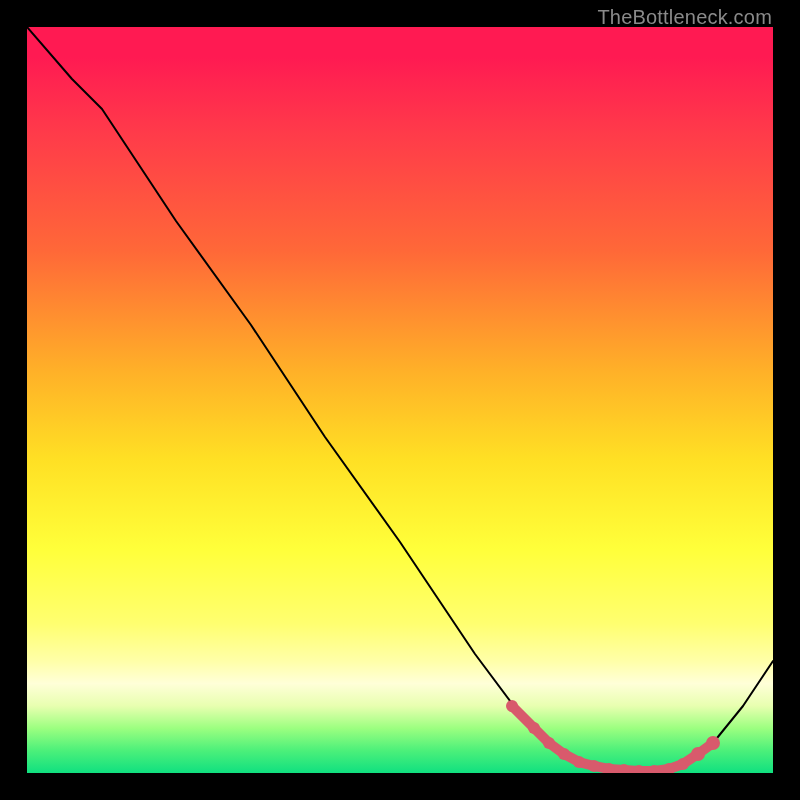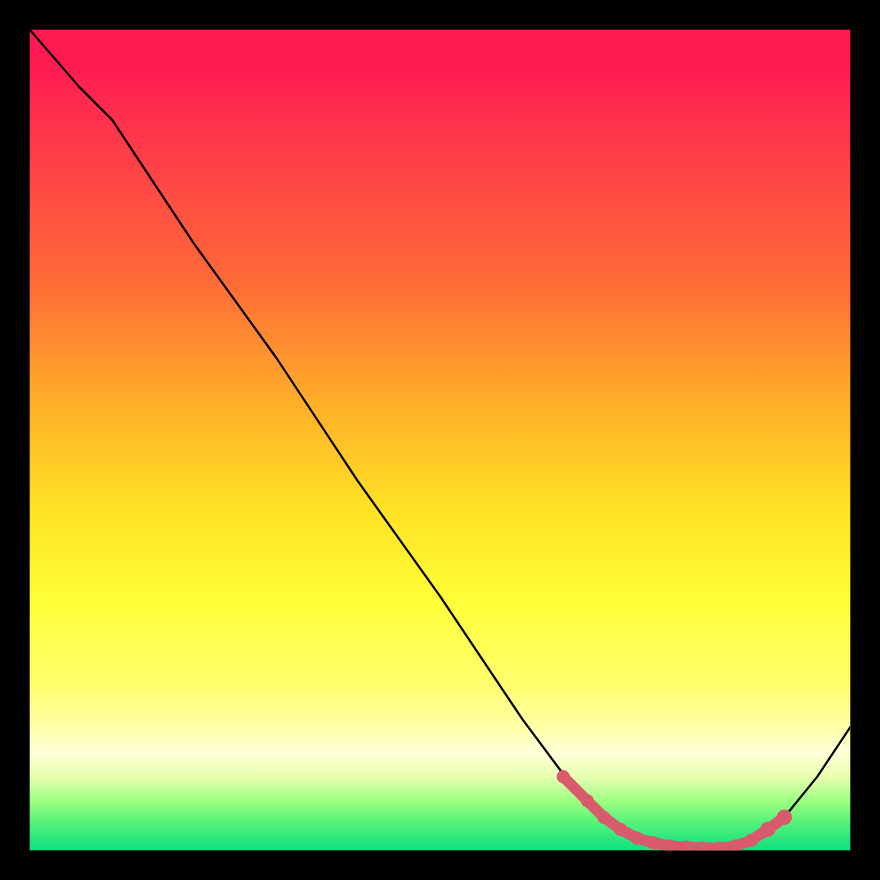--- a/index.html
+++ b/index.html
@@ -125,13 +125,14 @@
       <circle class="marker" cx="597" cy="743" r="6"></circle>
       <circle class="marker" cx="612" cy="744" r="6"></circle>
       <circle class="marker" cx="627" cy="744" r="6"></circle>
       <circle class="marker" cx="642" cy="742" r="6"></circle>
       <circle class="marker" cx="656" cy="737" r="6"></circle>
       <circle class="marker" cx="671" cy="727" r="7"></circle>
       <circle class="marker" cx="686" cy="716" r="7"></circle>
     </svg>
 
   </div>
+  <div class="watermark">TheBottleneck.com</div>
 </div>
 
 </body></html>

